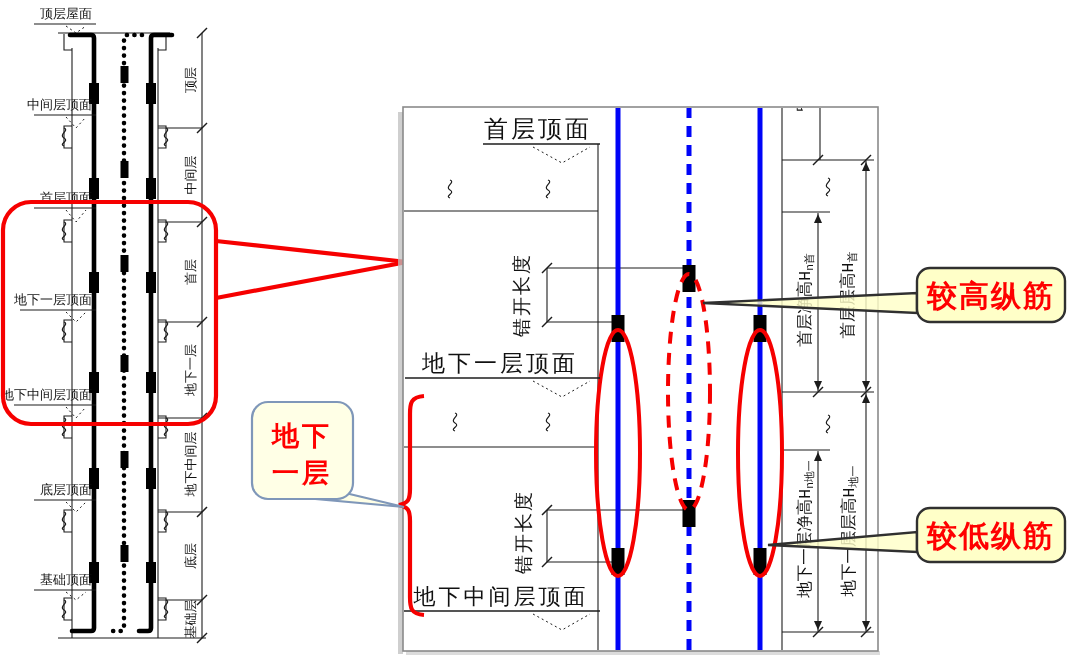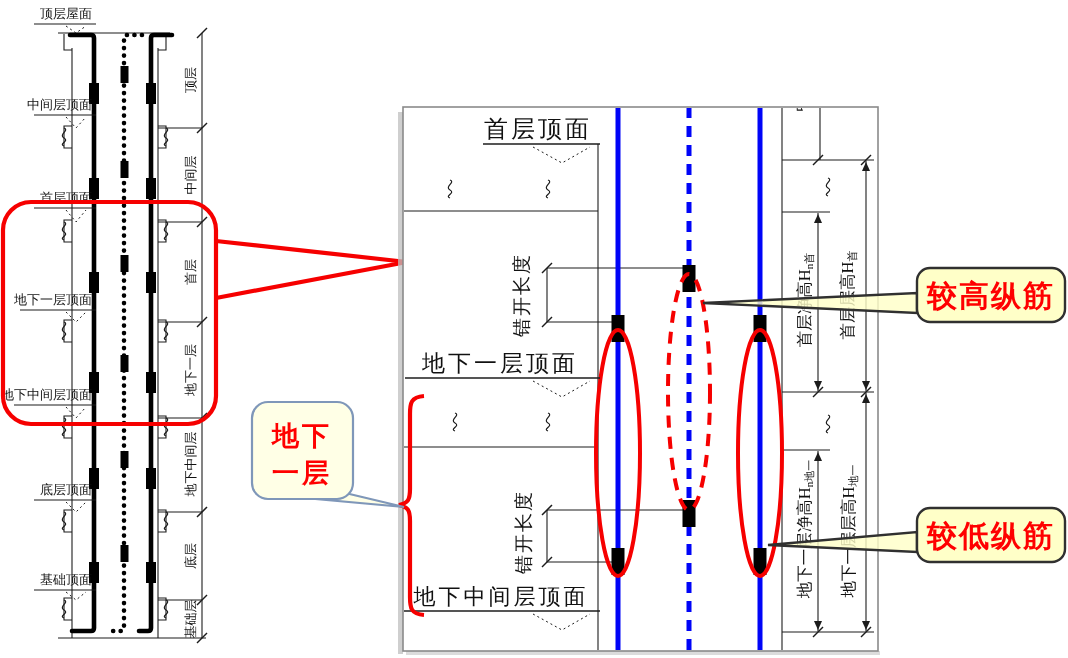--- a/index.html
+++ b/index.html
@@ -1,17 +1,17 @@
 <!DOCTYPE html>
 <html><head>
 <meta charset="utf-8">
 <style>
   html,body{margin:0;padding:0;background:#ffffff;}
   #stage{position:relative;width:1068px;height:658px;background:#fff;overflow:hidden;
-         font-family:Liberation Serif, serif;}
+         font-family:Liberation Mono, monospace;}
   svg{position:absolute;left:0;top:0;}
   text{fill:#111;}
   .thin{stroke:#1c1c1c;stroke-width:1.1;fill:none;}
   .thin2{stroke:#1c1c1c;stroke-width:1.3;fill:none;}
   .rebar{stroke:#000;stroke-width:4.6;fill:none;stroke-linecap:round;}
   .rebar-dot{stroke:#000;stroke-width:4.6;fill:none;stroke-linecap:round;stroke-dasharray:0.1 7.4;}
   .blue{stroke:#0004F8;stroke-width:5;fill:none;}
   .blue-dash{stroke:#0004F8;stroke-width:5;fill:none;stroke-dasharray:11 8;}
   .redln{stroke:#F60000;stroke-width:4.2;fill:none;}
   .redell{stroke:#F60000;stroke-width:4;fill:none;}

